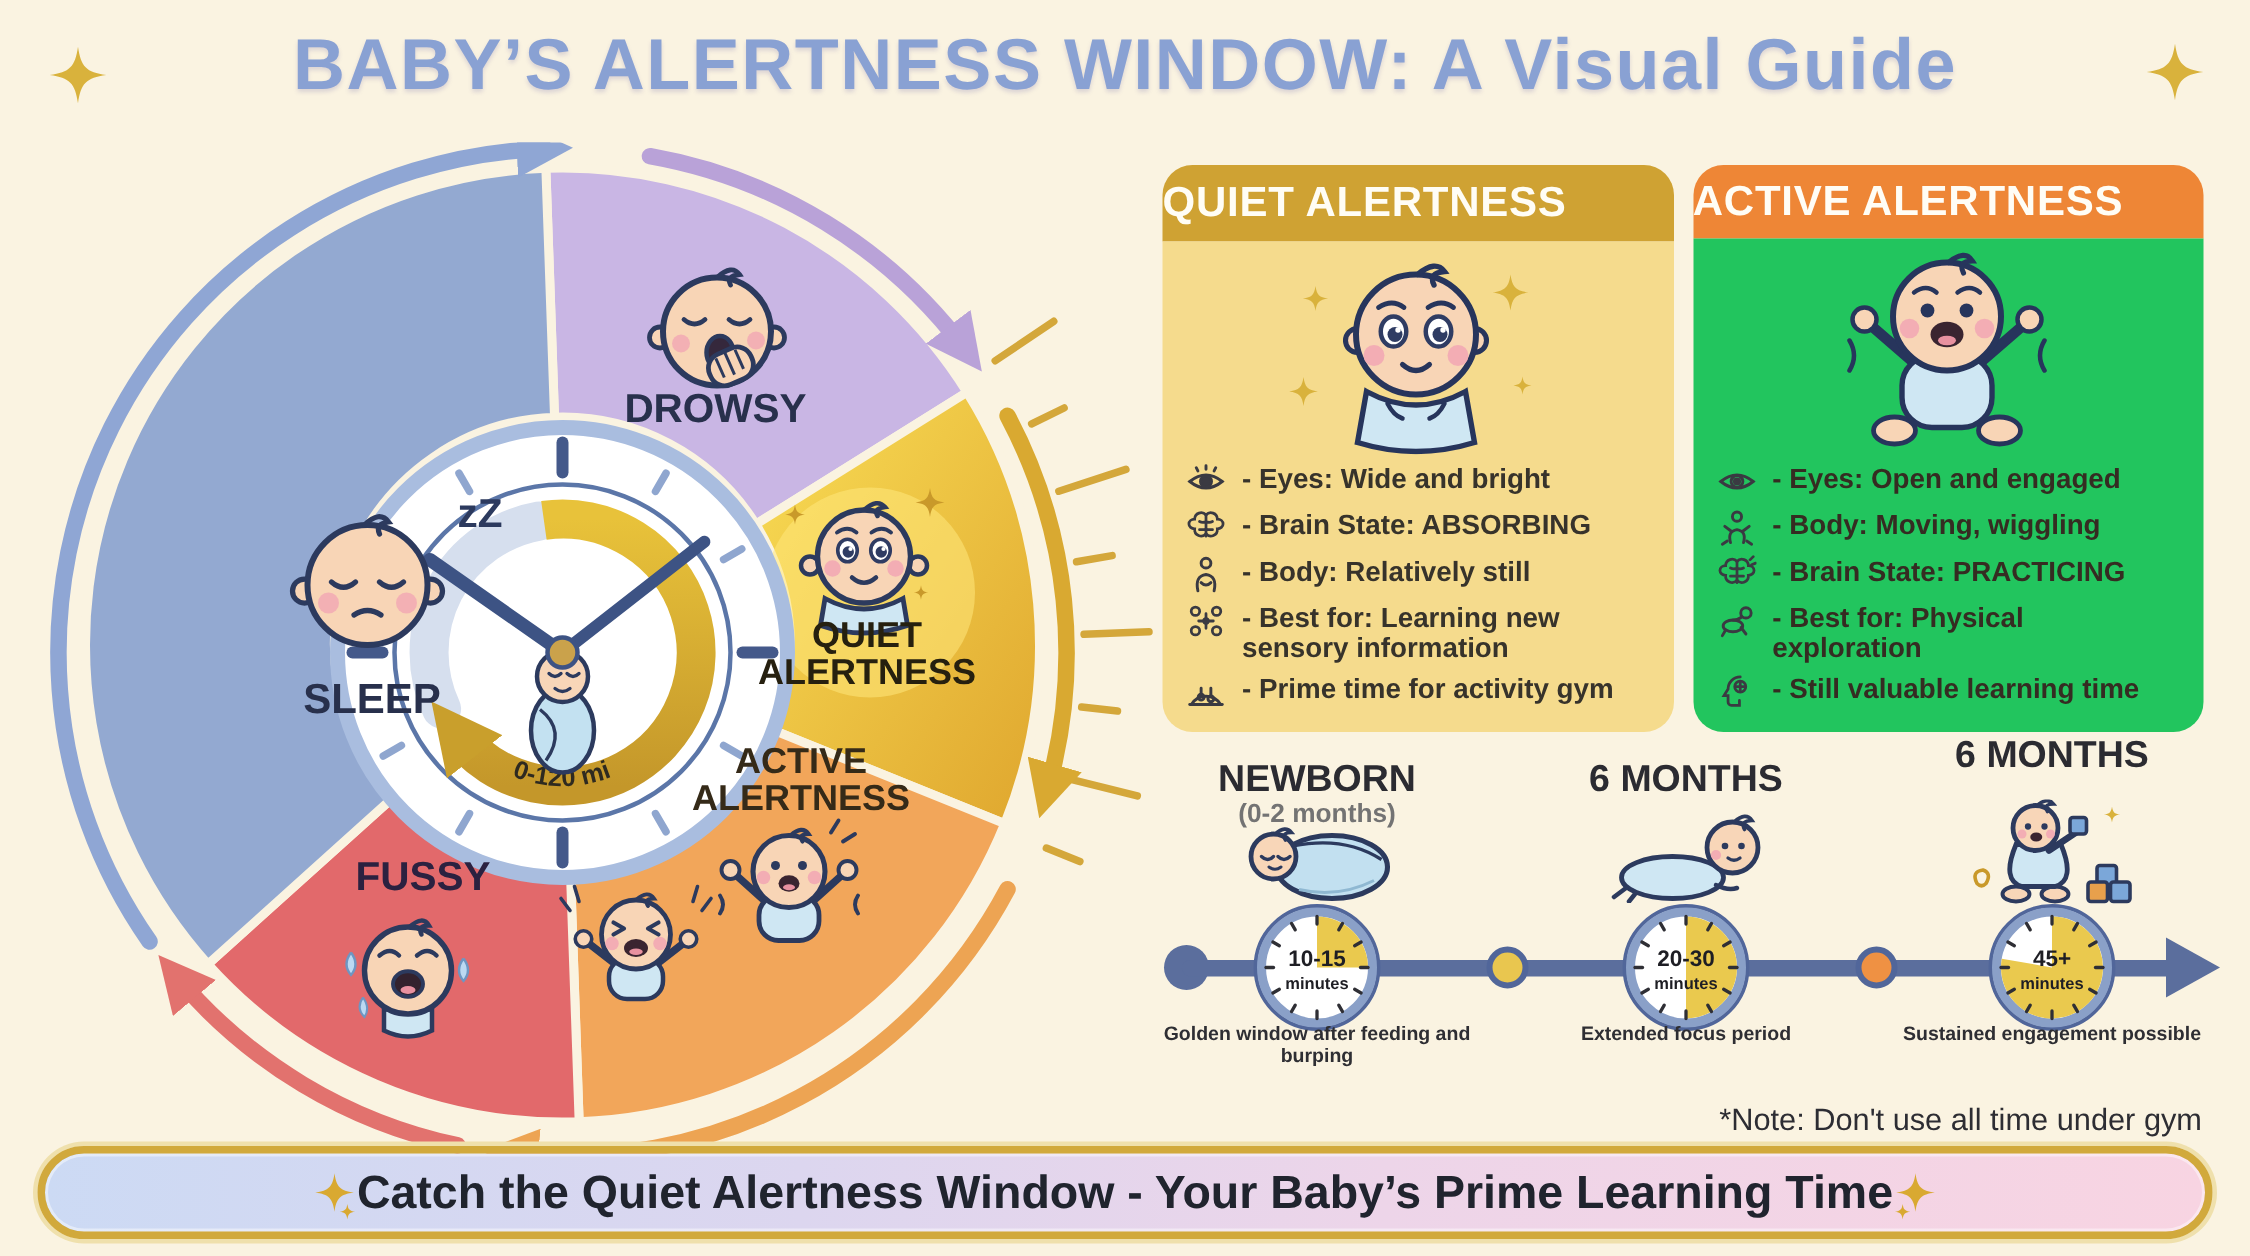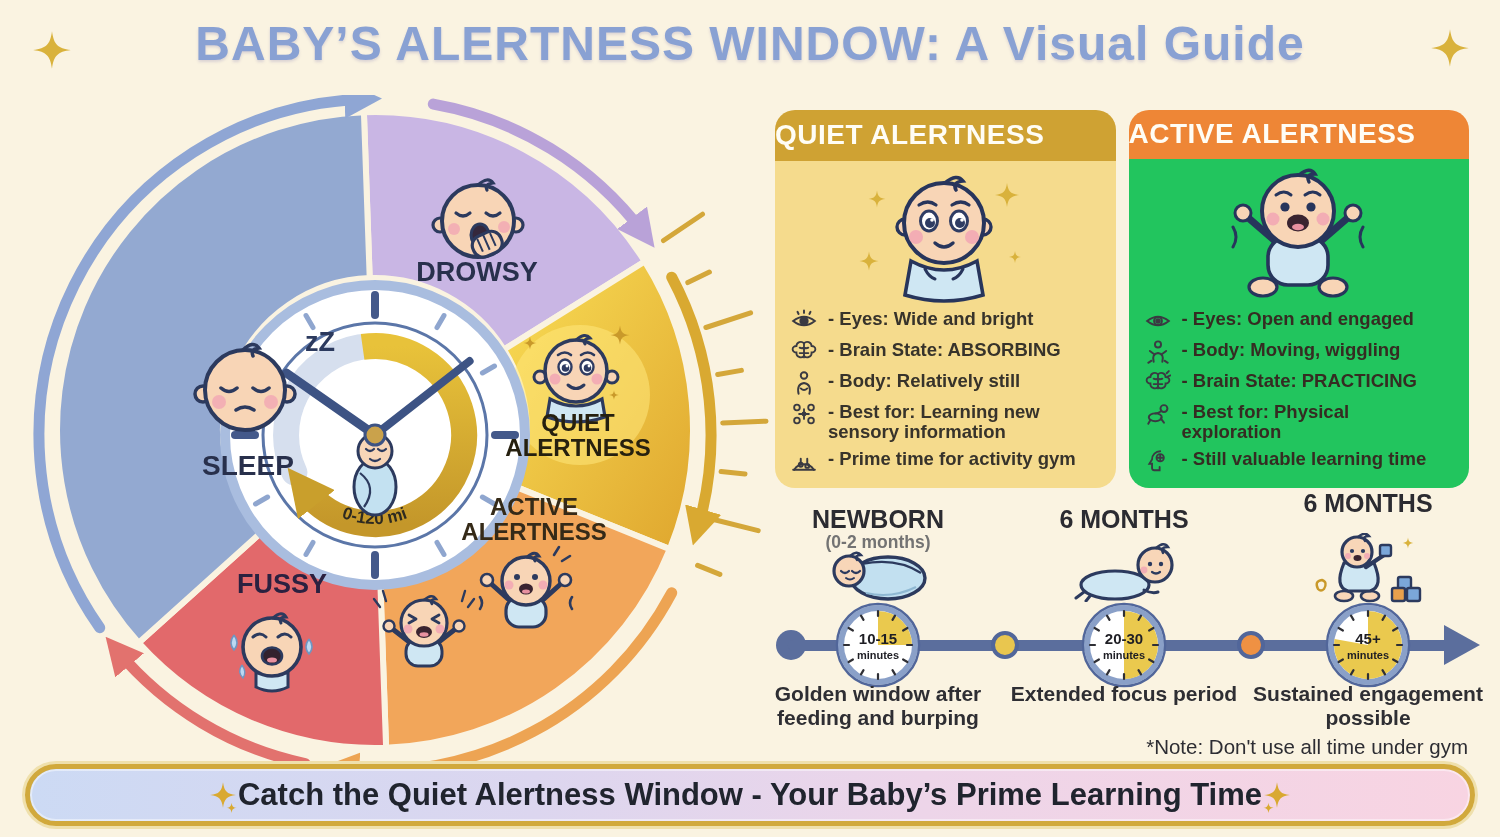--- a/index.html
+++ b/index.html
@@ -31,21 +31,21 @@
   
   .tl-line{left:788px;top:640px;width:666px;height:11px;background:#5b6e9d;border-radius:6px;}
   .tl-cap{left:776px;top:630px;width:30px;height:30px;border-radius:50%;background:#5b6e9d;}
   .tl-head{left:1444px;top:625px;width:0;height:0;border-top:20px solid transparent;
            border-bottom:20px solid transparent;border-left:36px solid #5b6e9d;}
   .tl-dot{width:28px;height:28px;border-radius:50%;border:4px solid #51669a;box-sizing:border-box;}
   .dot-gold{left:991px;top:631px;background:#e9c64f;}
   .dot-orange{left:1237px;top:631px;background:#ef9143;}
   .m-title{width:220px;text-align:center;font-size:25px;font-weight:800;color:#2b2b31;}
   .m-sub{width:220px;text-align:center;font-size:17.5px;font-weight:bold;color:#737373;}
-  .m-cap{width:236px;text-align:center;font-size:21px;font-weight:bold;color:#2e2e33;line-height:1.15;}
+  .m-cap{width:236px;text-align:center;font-size:13px;font-weight:bold;color:#2e2e33;line-height:1.15;}
   .note{left:1000px;top:735px;width:468px;text-align:right;font-size:20.5px;color:#2d2d33;}
 
   
   .banner{left:25px;top:764px;width:1450px;height:62px;border-radius:38px;
           border:5px solid #d1a93c;box-shadow:0 0 0 3px #efe0ac, inset 0 0 0 2px rgba(255,255,255,.45);
           background:linear-gradient(90deg,#ccdaf4 0%,#dcd6ef 35%,#edd5e9 62%,#f8d4e2 100%);
           display:flex;align-items:center;justify-content:center;box-sizing:border-box;}
   .banner-text{font-size:31px;font-weight:800;color:#20242e;}
 
   svg text{font-family:"Liberation Sans",sans-serif;}

